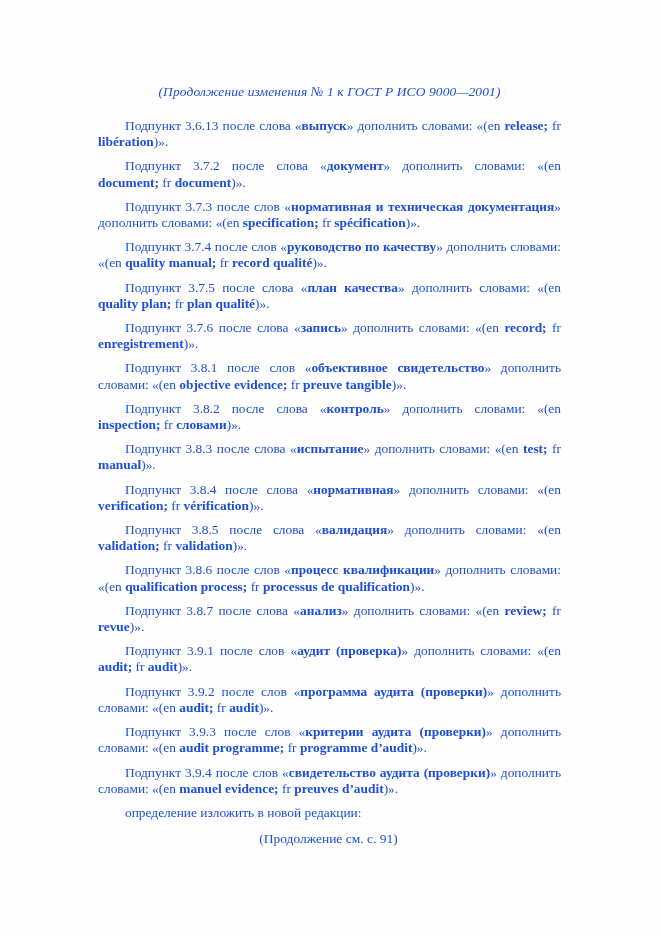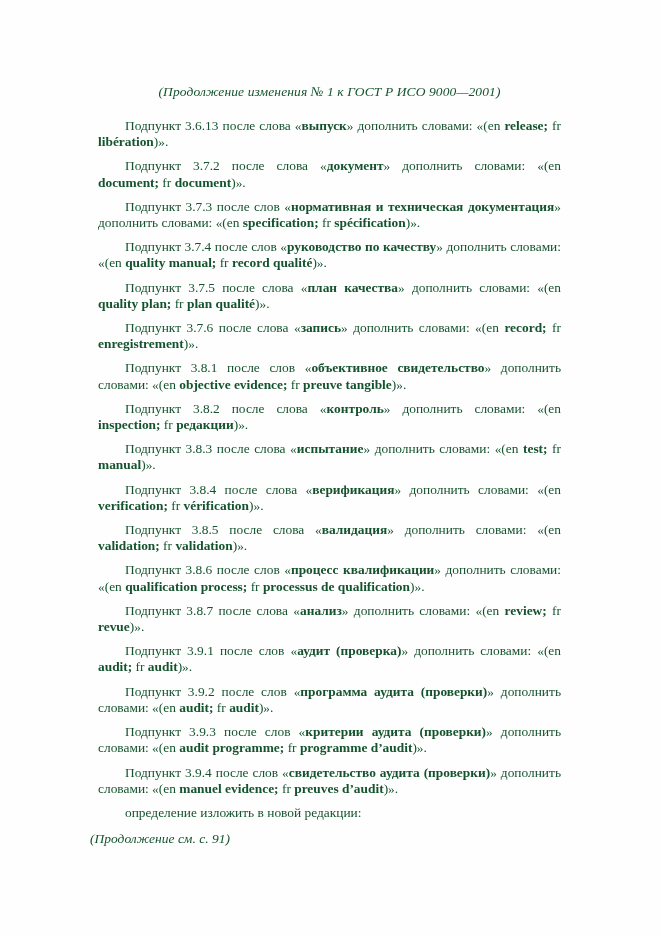--- a/index.html
+++ b/index.html
@@ -8,21 +8,21 @@
     background: #ffffff;
   }
   .page {
     position: relative;
     width: 661px;
     height: 936px;
     background: #fefefe;
     box-sizing: border-box;
     padding: 84px 92px 0 90px;
     font-family: "Liberation Serif", "DejaVu Serif", serif;
-    color: #14532d;
+    color: #1d4ed8;
     overflow: hidden;
   }
   .header {
     text-align: center;
     font-style: italic;
     font-size: 13.5px;
     line-height: 16px;
     margin-bottom: 18px;
     letter-spacing: 0.1px;
   }
@@ -33,44 +33,43 @@
   }
   .doc-body p.para {
     margin: 8px;
     text-indent: 27px;
   }
   .doc-body .b {
     font-weight: bold;
   }
   .footer {
     margin-top: 10px;
-    text-align: left;
-    font-style: italic;
+    text-align: center;
     font-size: 13.5px;
     line-height: 16px;
     padding-right: 2px;
   }
 </style>
 </head>
 <body>
 
 <div class="page">
   <div class="header">(Продолжение изменения № 1 к ГОСТ Р ИСО 9000—2001)</div>
 
   <div class="doc-body">
       <p class="para"><span>Подпункт 3.6.13 после слова «</span><span class="b">выпуск</span><span>» дополнить словами: «(en </span><span class="b">release;</span><span> fr </span><span class="b">libération</span><span>)».</span></p>
       <p class="para"><span>Подпункт 3.7.2 после слова «</span><span class="b">документ</span><span>» дополнить словами: «(en </span><span class="b">document;</span><span> fr </span><span class="b">document</span><span>)».</span></p>
       <p class="para"><span>Подпункт 3.7.3 после слов «</span><span class="b">нормативная и техническая документация</span><span>» дополнить словами: «(en </span><span class="b">specification;</span><span> fr </span><span class="b">spécification</span><span>)».</span></p>
       <p class="para"><span>Подпункт 3.7.4 после слов «</span><span class="b">руководство по качеству</span><span>» дополнить словами: «(en </span><span class="b">quality manual;</span><span> fr </span><span class="b">record qualité</span><span>)».</span></p>
       <p class="para"><span>Подпункт 3.7.5 после слова «</span><span class="b">план качества</span><span>» дополнить словами: «(en </span><span class="b">quality plan;</span><span> fr </span><span class="b">plan qualité</span><span>)».</span></p>
       <p class="para"><span>Подпункт 3.7.6 после слова «</span><span class="b">запись</span><span>» дополнить словами: «(en </span><span class="b">record;</span><span> fr </span><span class="b">enregistrement</span><span>)».</span></p>
       <p class="para"><span>Подпункт 3.8.1 после слов «</span><span class="b">объективное свидетельство</span><span>» дополнить словами: «(en </span><span class="b">objective evidence;</span><span> fr </span><span class="b">preuve tangible</span><span>)».</span></p>
-      <p class="para"><span>Подпункт 3.8.2 после слова «</span><span class="b">контроль</span><span>» дополнить словами: «(en </span><span class="b">inspection;</span><span> fr </span><span class="b">редакции</span><span>)».</span></p>
+      <p class="para"><span>Подпункт 3.8.2 после слова «</span><span class="b">контроль</span><span>» дополнить словами: «(en </span><span class="b">inspection;</span><span> fr </span><span class="b">словами</span><span>)».</span></p>
       <p class="para"><span>Подпункт 3.8.3 после слова «</span><span class="b">испытание</span><span>» дополнить словами: «(en </span><span class="b">test;</span><span> fr </span><span class="b">manual</span><span>)».</span></p>
-      <p class="para"><span>Подпункт 3.8.4 после слова «</span><span class="b">верификация</span><span>» дополнить словами: «(en </span><span class="b">verification;</span><span> fr </span><span class="b">vérification</span><span>)».</span></p>
+      <p class="para"><span>Подпункт 3.8.4 после слова «</span><span class="b">нормативная</span><span>» дополнить словами: «(en </span><span class="b">verification;</span><span> fr </span><span class="b">vérification</span><span>)».</span></p>
       <p class="para"><span>Подпункт 3.8.5 после слова «</span><span class="b">валидация</span><span>» дополнить словами: «(en </span><span class="b">validation;</span><span> fr </span><span class="b">validation</span><span>)».</span></p>
       <p class="para"><span>Подпункт 3.8.6 после слов «</span><span class="b">процесс квалификации</span><span>» дополнить словами: «(en </span><span class="b">qualification process;</span><span> fr </span><span class="b">processus de qualification</span><span>)».</span></p>
       <p class="para"><span>Подпункт 3.8.7 после слова «</span><span class="b">анализ</span><span>» дополнить словами: «(en </span><span class="b">review;</span><span> fr </span><span class="b">revue</span><span>)».</span></p>
       <p class="para"><span>Подпункт 3.9.1 после слов «</span><span class="b">аудит (проверка)</span><span>» дополнить словами: «(en </span><span class="b">audit;</span><span> fr </span><span class="b">audit</span><span>)».</span></p>
       <p class="para"><span>Подпункт 3.9.2 после слов «</span><span class="b">программа аудита (проверки)</span><span>» дополнить словами: «(en </span><span class="b">audit;</span><span> fr </span><span class="b">audit</span><span>)».</span></p>
       <p class="para"><span>Подпункт 3.9.3 после слов «</span><span class="b">критерии аудита (проверки)</span><span>» дополнить словами: «(en </span><span class="b">audit programme;</span><span> fr </span><span class="b">programme d’audit</span><span>)».</span></p>
       <p class="para"><span>Подпункт 3.9.4 после слов «</span><span class="b">свидетельство аудита (проверки)</span><span>» дополнить словами: «(en </span><span class="b">manuel evidence;</span><span> fr </span><span class="b">preuves d’audit</span><span>)».</span></p>
       <p class="para"><span>определение изложить в новой редакции:</span></p>
     </div>
 

